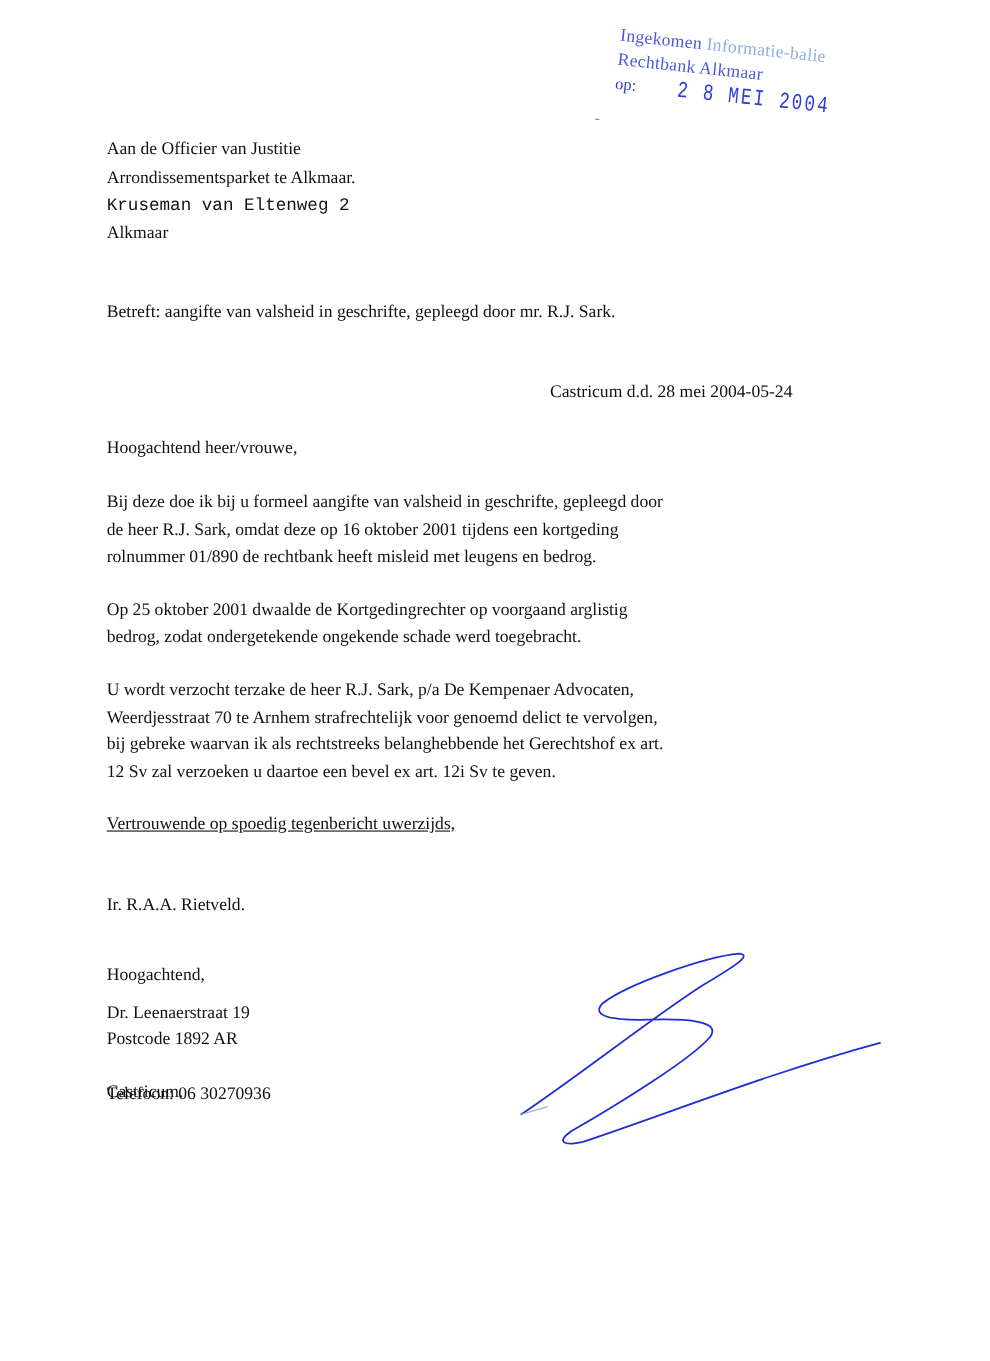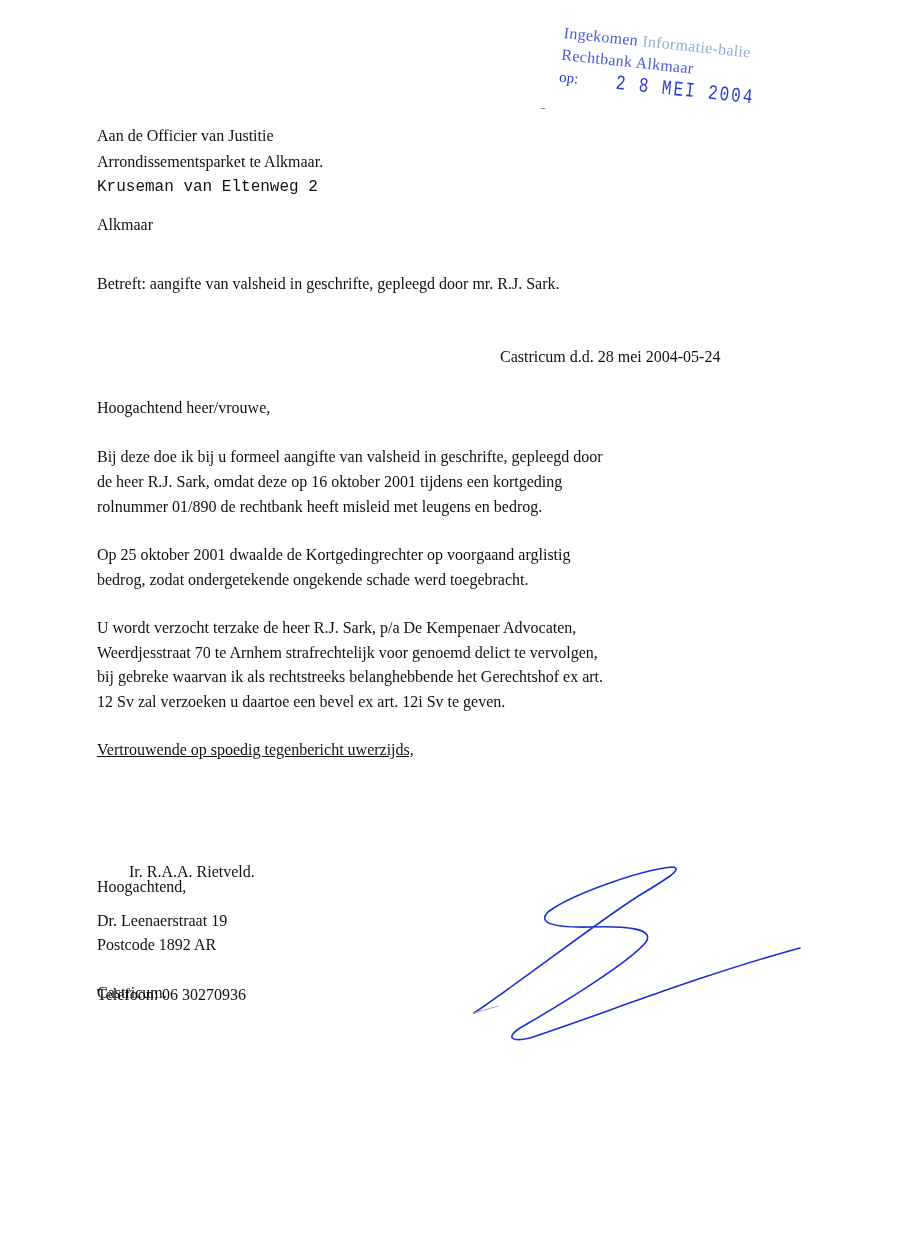--- a/index.html
+++ b/index.html
@@ -28,21 +28,21 @@
     <span>op:</span>
     <span class="date">2 8  MEI  2004</span>
   </div>
 </div>
 <div class="dot" style="left:541px;top:108px;"></div>
 
 <div>
   <div class="line" style="left:97px;top:123px;">Aan de Officier van Justitie</div>
   <div class="line" style="left:97px;top:149px;">Arrondissementsparket te Alkmaar.</div>
   <div class="line" style="left:97px;top:174px;font-family:Liberation Mono, monospace;">Kruseman van Eltenweg 2</div>
-  <div class="line" style="left:97px;top:199px;margin-top:13px;">Alkmaar</div>
+  <div class="line" style="left:97px;top:199px;">Alkmaar</div>
 </div>
 
 <div class="line" style="left:97px;top:271px;">Betreft: aangifte van valsheid in geschrifte, gepleegd door mr. R.J. Sark.</div>
 <div class="line" style="left:500px;top:344px;">Castricum d.d. 28 mei 2004-05-24</div>
 <div class="line" style="left:97px;top:395px;">Hoogachtend heer/vrouwe,</div>
 
 <div>
   <div class="line" style="left:97px;top:444px;">Bij deze doe ik bij u formeel aangifte van valsheid in geschrifte, gepleegd door</div>
   <div class="line" style="left:97px;top:469px;">de heer R.J. Sark, omdat deze op 16 oktober 2001 tijdens een kortgeding</div>
   <div class="line" style="left:97px;top:494px;">rolnummer 01/890 de rechtbank heeft misleid met leugens en bedrog.</div>
@@ -54,21 +54,21 @@
 <div>
   <div class="line" style="left:97px;top:615px;">U wordt verzocht terzake de heer R.J. Sark, p/a De Kempenaer Advocaten,</div>
   <div class="line" style="left:97px;top:640px;">Weerdjesstraat 70 te Arnhem strafrechtelijk voor genoemd delict te vervolgen,</div>
   <div class="line" style="left:97px;top:664px;font-family:Liberation Serif, serif;">bij gebreke waarvan ik als rechtstreeks belanghebbende het Gerechtshof ex art.</div>
   <div class="line" style="left:97px;top:689px;">12 Sv zal verzoeken u daartoe een bevel ex art. 12i Sv te geven.</div>
 </div>
 
 <div class="line" style="left:97px;top:737px;text-decoration:underline;">Vertrouwende op spoedig tegenbericht uwerzijds,</div>
 <div class="line" style="left:97px;top:826px;margin-top:48px;">Hoogachtend,</div>
 
-<div class="line" style="left:97px;top:859px;margin-left:32px;">Ir. R.A.A. Rietveld.</div>
+<div class="line" style="left:97px;top:810px;">Ir. R.A.A. Rietveld.</div>
 <div>
   <div class="line" style="left:97px;top:908px;">Dr. Leenaerstraat 19</div>
   <div class="line" style="left:97px;top:932px;">Postcode 1892 AR</div>
   <div class="line" style="left:97px;top:957px;margin-top:23px;">Castricum.</div>
   <div class="line" style="left:97px;top:982px;">Telefoon:  06 30270936</div>
 </div>
 
 <svg class="sig" width="900" height="1237">
   <path id="sig-path" fill="none" stroke-width="1.6" stroke-linecap="round" stroke-linejoin="round" d="M 474 1013
            C 530 975, 600 920, 640 895

